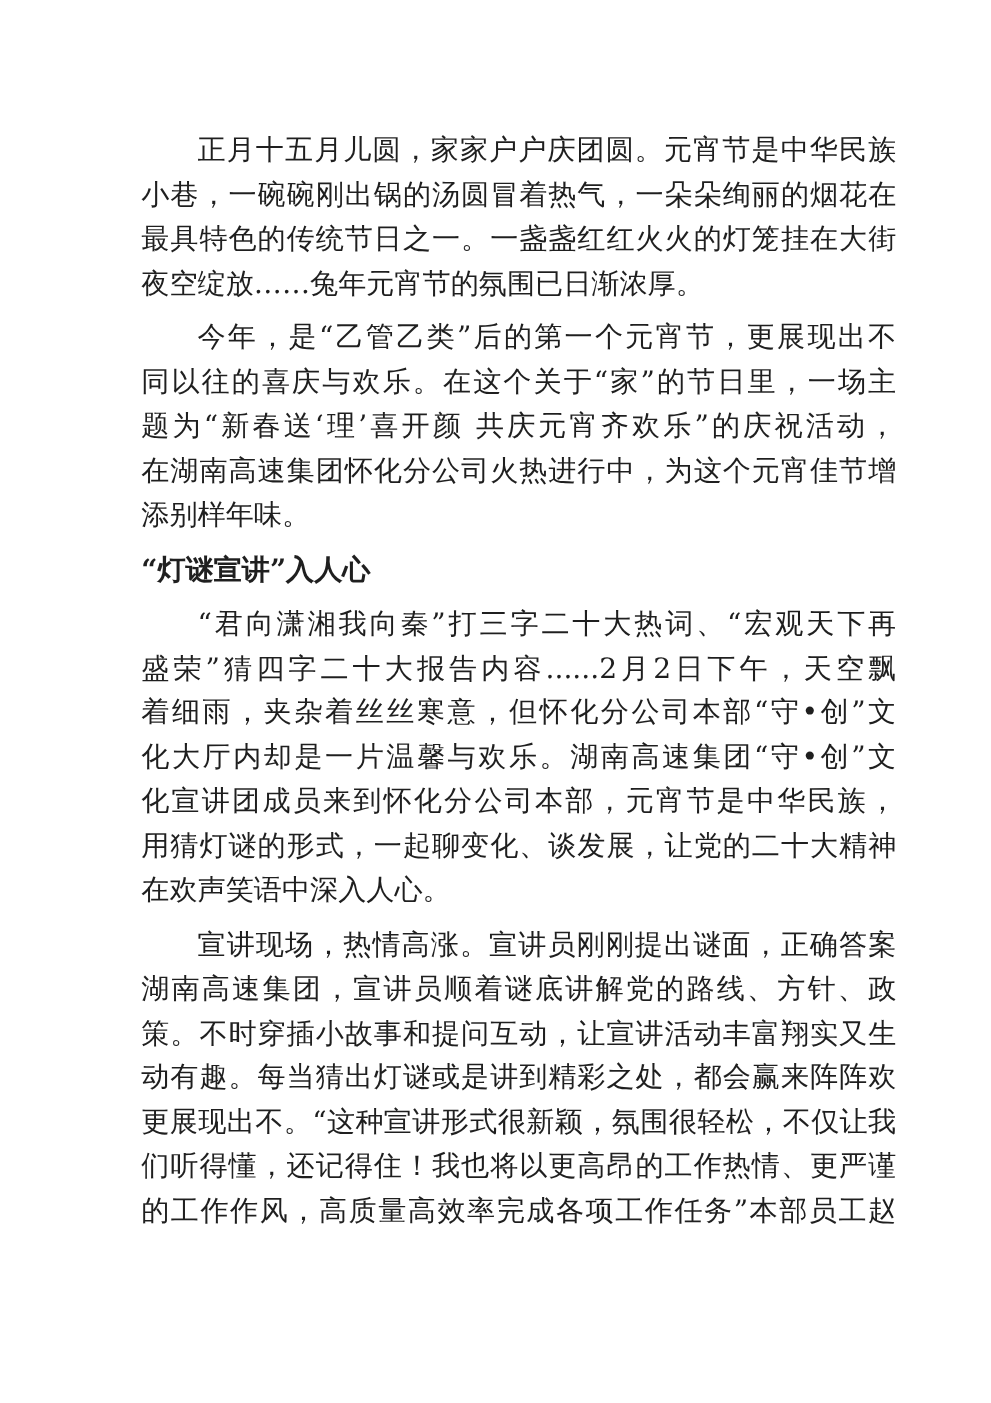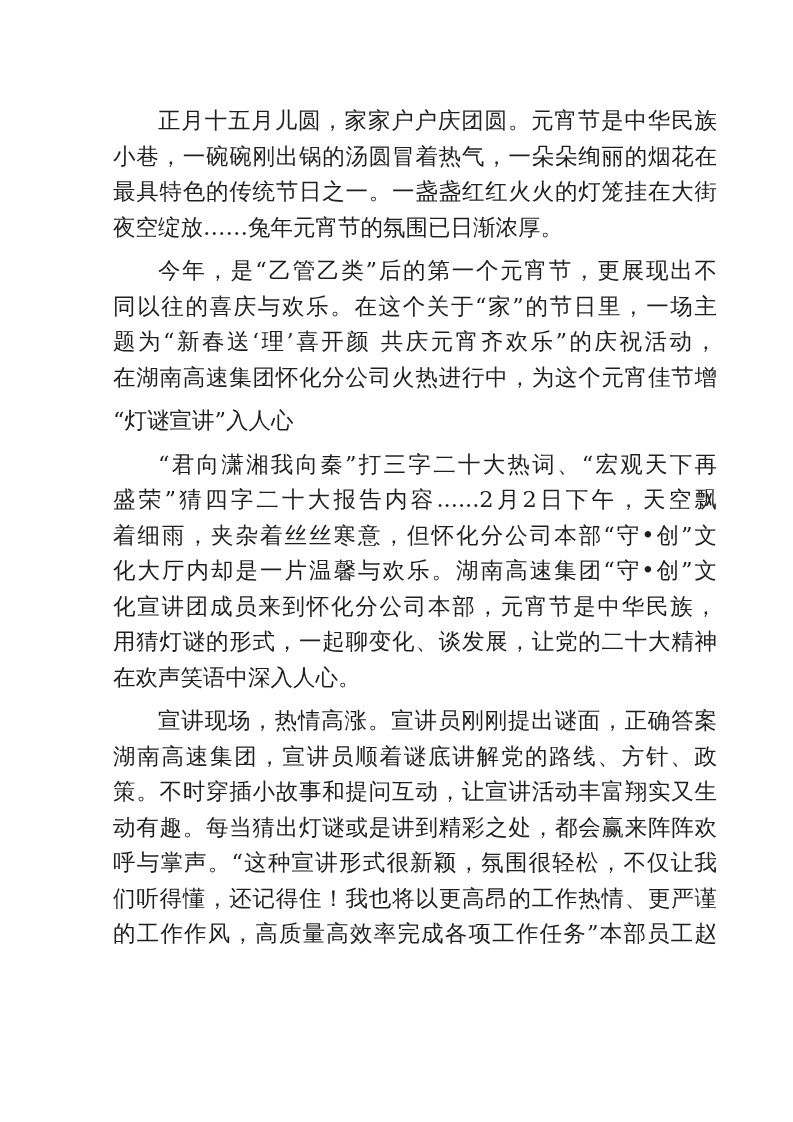--- a/index.html
+++ b/index.html
@@ -34,21 +34,21 @@
     text-align-last: justify;
     white-space: nowrap;
   }
   .line.end {
     text-align-last: left;
   }
   .line.indent {
     text-indent: 2em;
   }
   .heading-line {
-    font-weight: normal;
+    font-weight: bold;
     text-align: left;
     text-align-last: left;
     white-space: nowrap;
   }
 </style>
 </head>
 <body>
 
 <div class="page" style="background: rgb(255, 255, 255);">
   <div class="doc-body" style="color: rgb(31, 31, 31);">
@@ -56,36 +56,37 @@
         <div class="line indent">正月十五月儿圆，家家户户庆团圆。元宵节是中华民族</div>
         <div class="line">小巷，一碗碗刚出锅的汤圆冒着热气，一朵朵绚丽的烟花在</div>
         <div class="line">最具特色的传统节日之一。一盏盏红红火火的灯笼挂在大街</div>
         <div class="line end">夜空绽放……兔年元宵节的氛围已日渐浓厚。</div>
       </div>
       <div class="para">
         <div class="line indent">今年，是“乙管乙类”后的第一个元宵节，更展现出不</div>
         <div class="line">同以往的喜庆与欢乐。在这个关于“家”的节日里，一场主</div>
         <div class="line">题为“新春送‘理’喜开颜 共庆元宵齐欢乐”的庆祝活动，</div>
         <div class="line">在湖南高速集团怀化分公司火热进行中，为这个元宵佳节增</div>
+        <div class="line end">添别样年味。</div>
       </div>
       <div class="para">
         <div class="heading-line">“灯谜宣讲”入人心</div>
       </div>
       <div class="para">
         <div class="line indent">“君向潇湘我向秦”打三字二十大热词、“宏观天下再</div>
         <div class="line">盛荣”猜四字二十大报告内容......2月2日下午，天空飘</div>
         <div class="line">着细雨，夹杂着丝丝寒意，但怀化分公司本部“守•创”文</div>
         <div class="line">化大厅内却是一片温馨与欢乐。湖南高速集团“守•创”文</div>
         <div class="line">化宣讲团成员来到怀化分公司本部，元宵节是中华民族，</div>
         <div class="line">用猜灯谜的形式，一起聊变化、谈发展，让党的二十大精神</div>
         <div class="line end">在欢声笑语中深入人心。</div>
       </div>
       <div class="para">
         <div class="line indent">宣讲现场，热情高涨。宣讲员刚刚提出谜面，正确答案</div>
         <div class="line">湖南高速集团，宣讲员顺着谜底讲解党的路线、方针、政</div>
         <div class="line">策。不时穿插小故事和提问互动，让宣讲活动丰富翔实又生</div>
         <div class="line">动有趣。每当猜出灯谜或是讲到精彩之处，都会赢来阵阵欢</div>
-        <div class="line">呼与掌声。“这种宣讲形式很新颖，氛围很轻松，不仅让我</div>
+        <div class="line">更展现出不。“这种宣讲形式很新颖，氛围很轻松，不仅让我</div>
         <div class="line">们听得懂，还记得住！我也将以更高昂的工作热情、更严谨</div>
         <div class="line">的工作作风，高质量高效率完成各项工作任务”本部员工赵</div>
       </div>
     </div>
 </div>
 
 </body></html>

